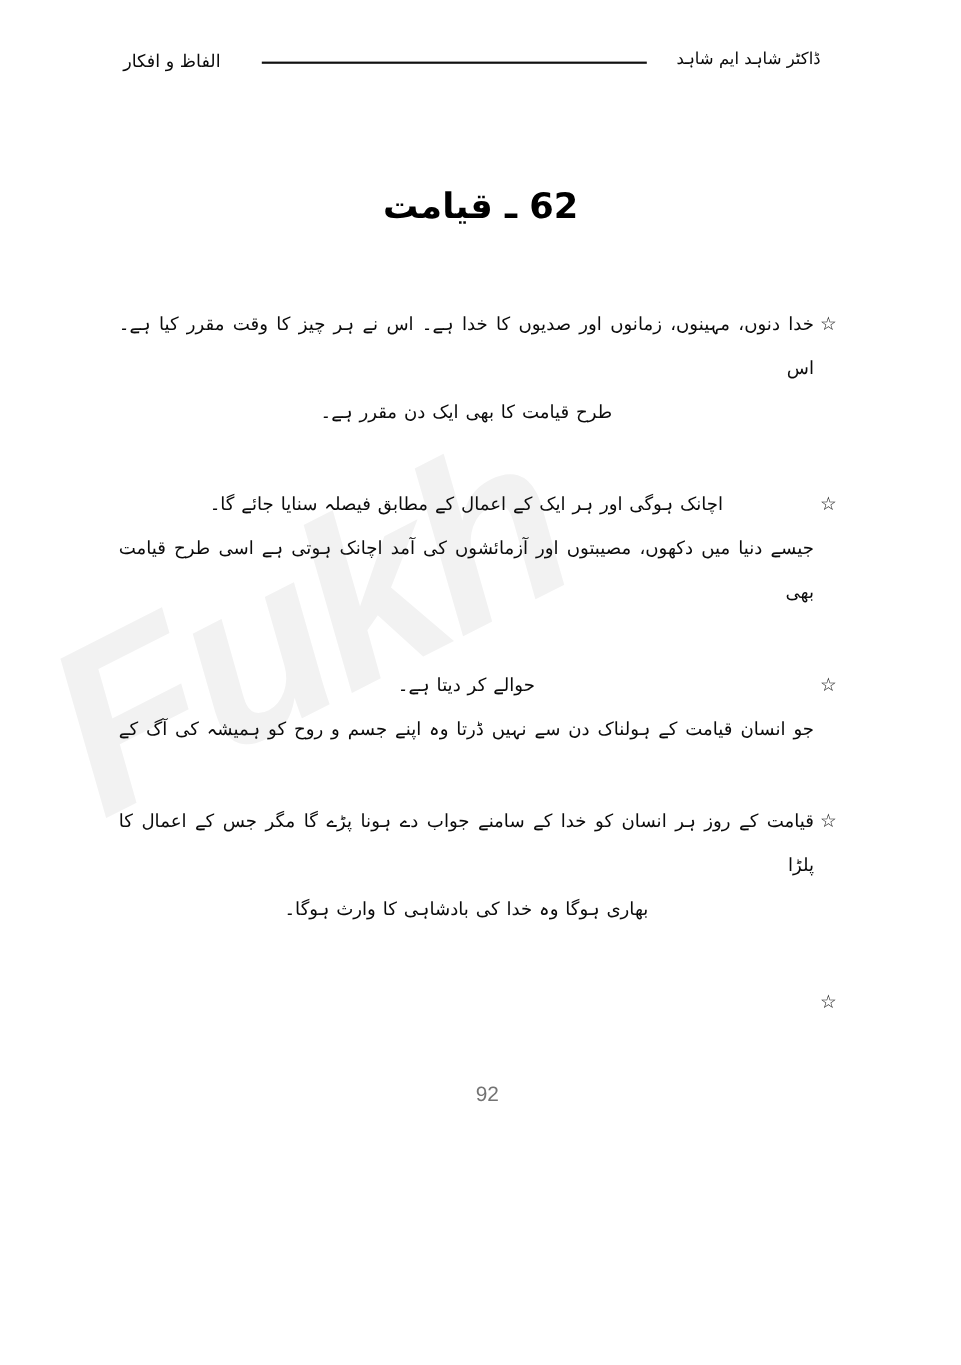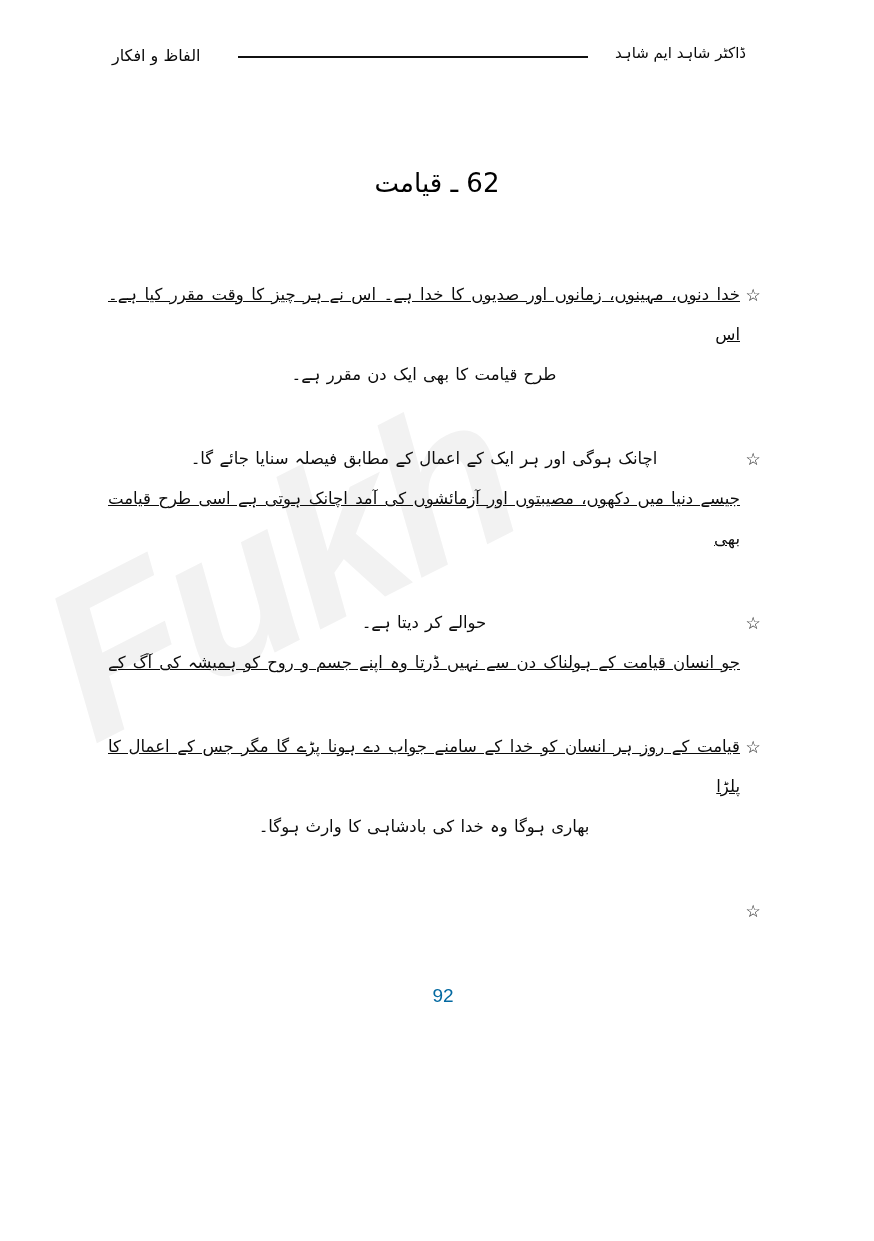--- a/index.html
+++ b/index.html
@@ -89,22 +89,22 @@
   }
 
   
   .chapter-title {
     position: absolute;
     top: 168px;
     left: 0;
     right: 0;
     text-align: center;
     font-family: "DejaVu Sans", sans-serif;
-    font-size: 26px;
-    font-weight: normal;
+    font-size: 32px;
+    font-weight: bold;
     color: #000000;
     direction: rtl;
     letter-spacing: 0px;
     z-index: 2;
   }
 
   
   .content {
     position: absolute;
     top: 275px;
@@ -141,36 +141,35 @@
     text-align-last: center;
     direction: rtl;
     word-spacing: 1px;
   }
   .para-text .line {
     display: block;
   }
   .para-text .line.first {
     text-align: justify;
     text-align-last: justify;
-    text-decoration: underline;
   }
   .para-text .line.last {
     text-align: center;
   }
 
   
   .page-number {
     position: absolute;
     top: 985px;
     left: 12px;
     right: 0;
     text-align: center;
     font-family: "Liberation Sans", sans-serif;
     font-size: 19px;
-    color: #0369a1;
+    color: #737373;
     direction: ltr;
     z-index: 2;
   }
 </style>
 </head>
 <body>
 
 <div class="page">
 
   <div class="watermark">

